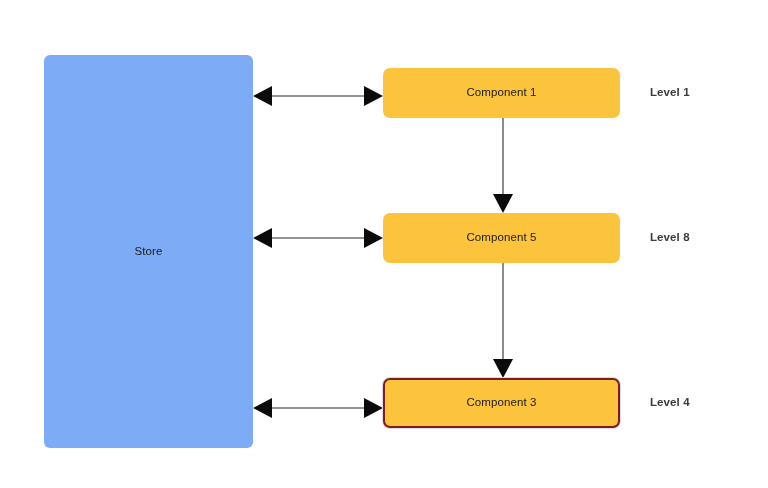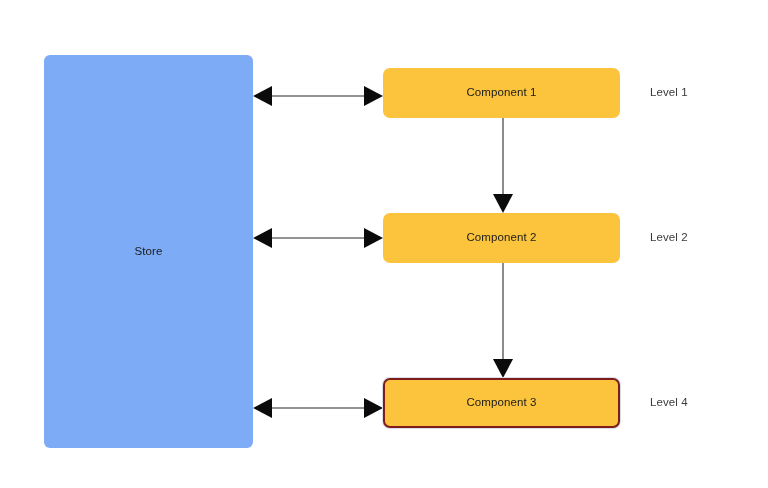--- a/index.html
+++ b/index.html
@@ -54,20 +54,21 @@
     box-shadow: 0 0 0 1px #d7dce6;
   }
   .level-label {
     position: absolute;
     left: 650px;
     width: 96px;
     color: #3a3a3a;
     font-size: 11.5px;
     text-align: left;
     letter-spacing: 0.1px;
+    font-weight: bold;
   }
   #level-1-label { top: 86px; }
   #level-2-label { top: 231px; }
   #level-3-label { top: 396px; }
   svg.edges {
     position: absolute;
     left: 0;
     top: 0;
     width: 768px;
     height: 488px;
@@ -123,24 +124,24 @@
 
   <div class="node" id="store-node">
     <span>Store</span>
   </div>
 
   <div class="node component-node" id="component-1-node">
     <span>Component 1</span>
   </div>
 
   <div class="node component-node" id="component-2-node">
-    <span>Component 2</span>
+    <span>Component 5</span>
   </div>
 
   <div class="node component-node" id="component-3-node">
     <span>Component 3</span>
   </div>
 
   <div class="level-label" id="level-1-label">Level 1</div>
-  <div class="level-label" id="level-2-label">Level 2</div>
+  <div class="level-label" id="level-2-label">Level 8</div>
   <div class="level-label" id="level-3-label">Level 4</div>
 
 </div>
 
 </body></html>

